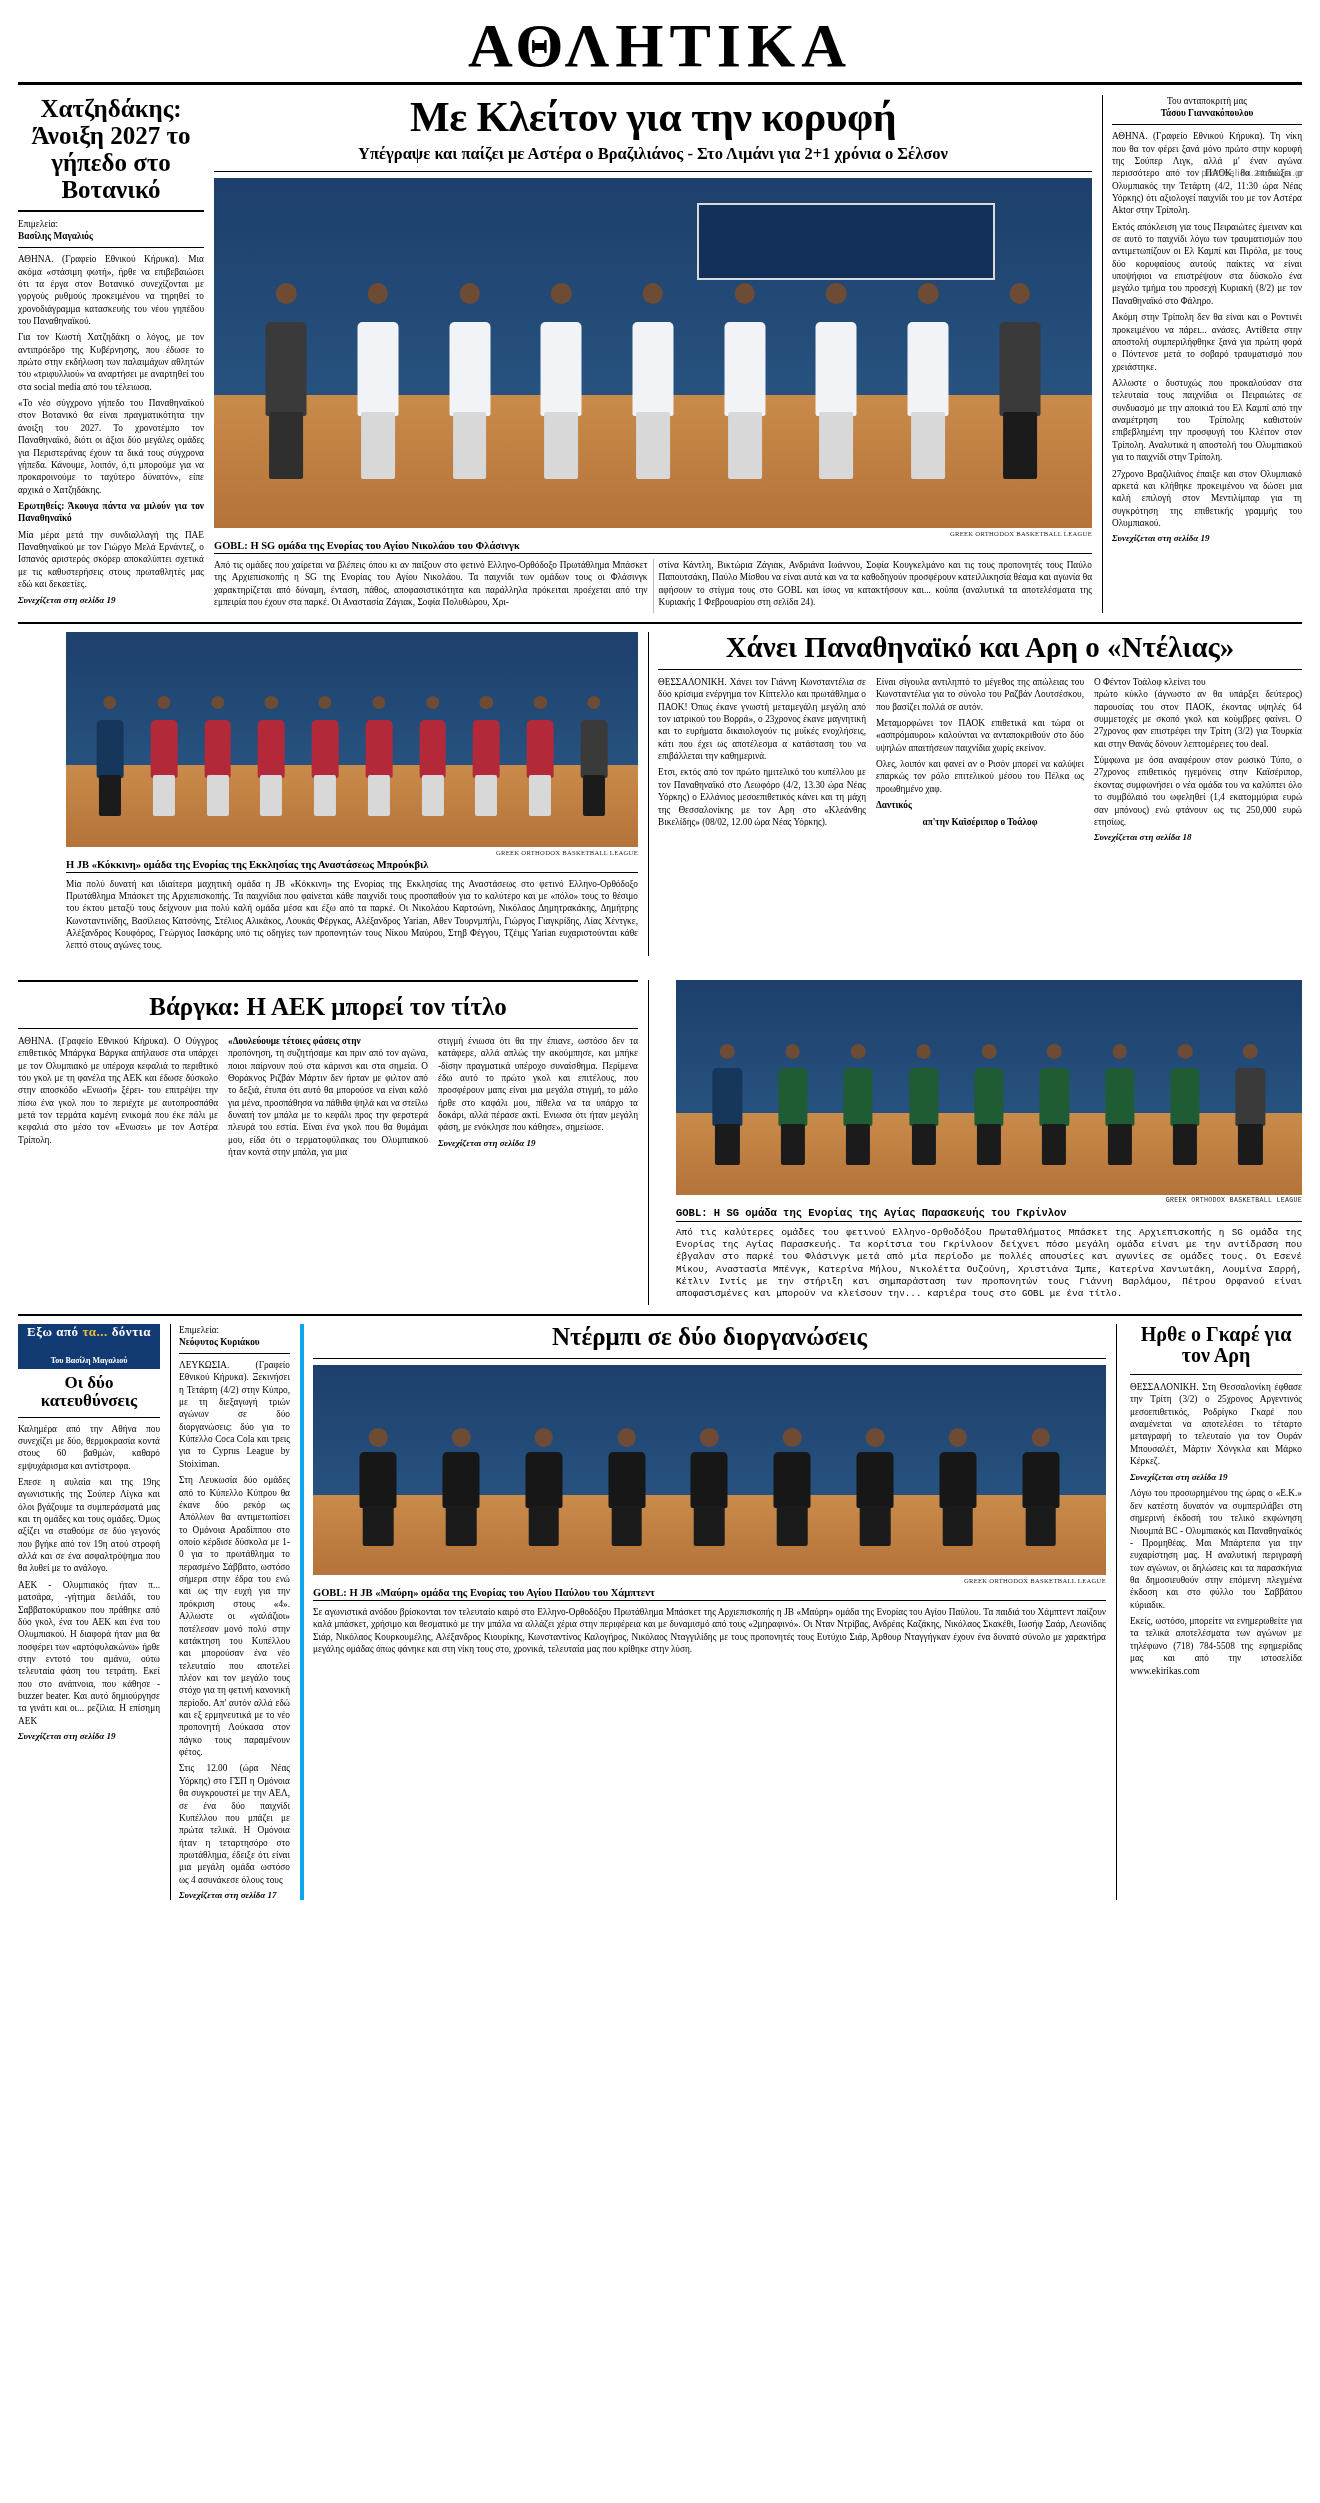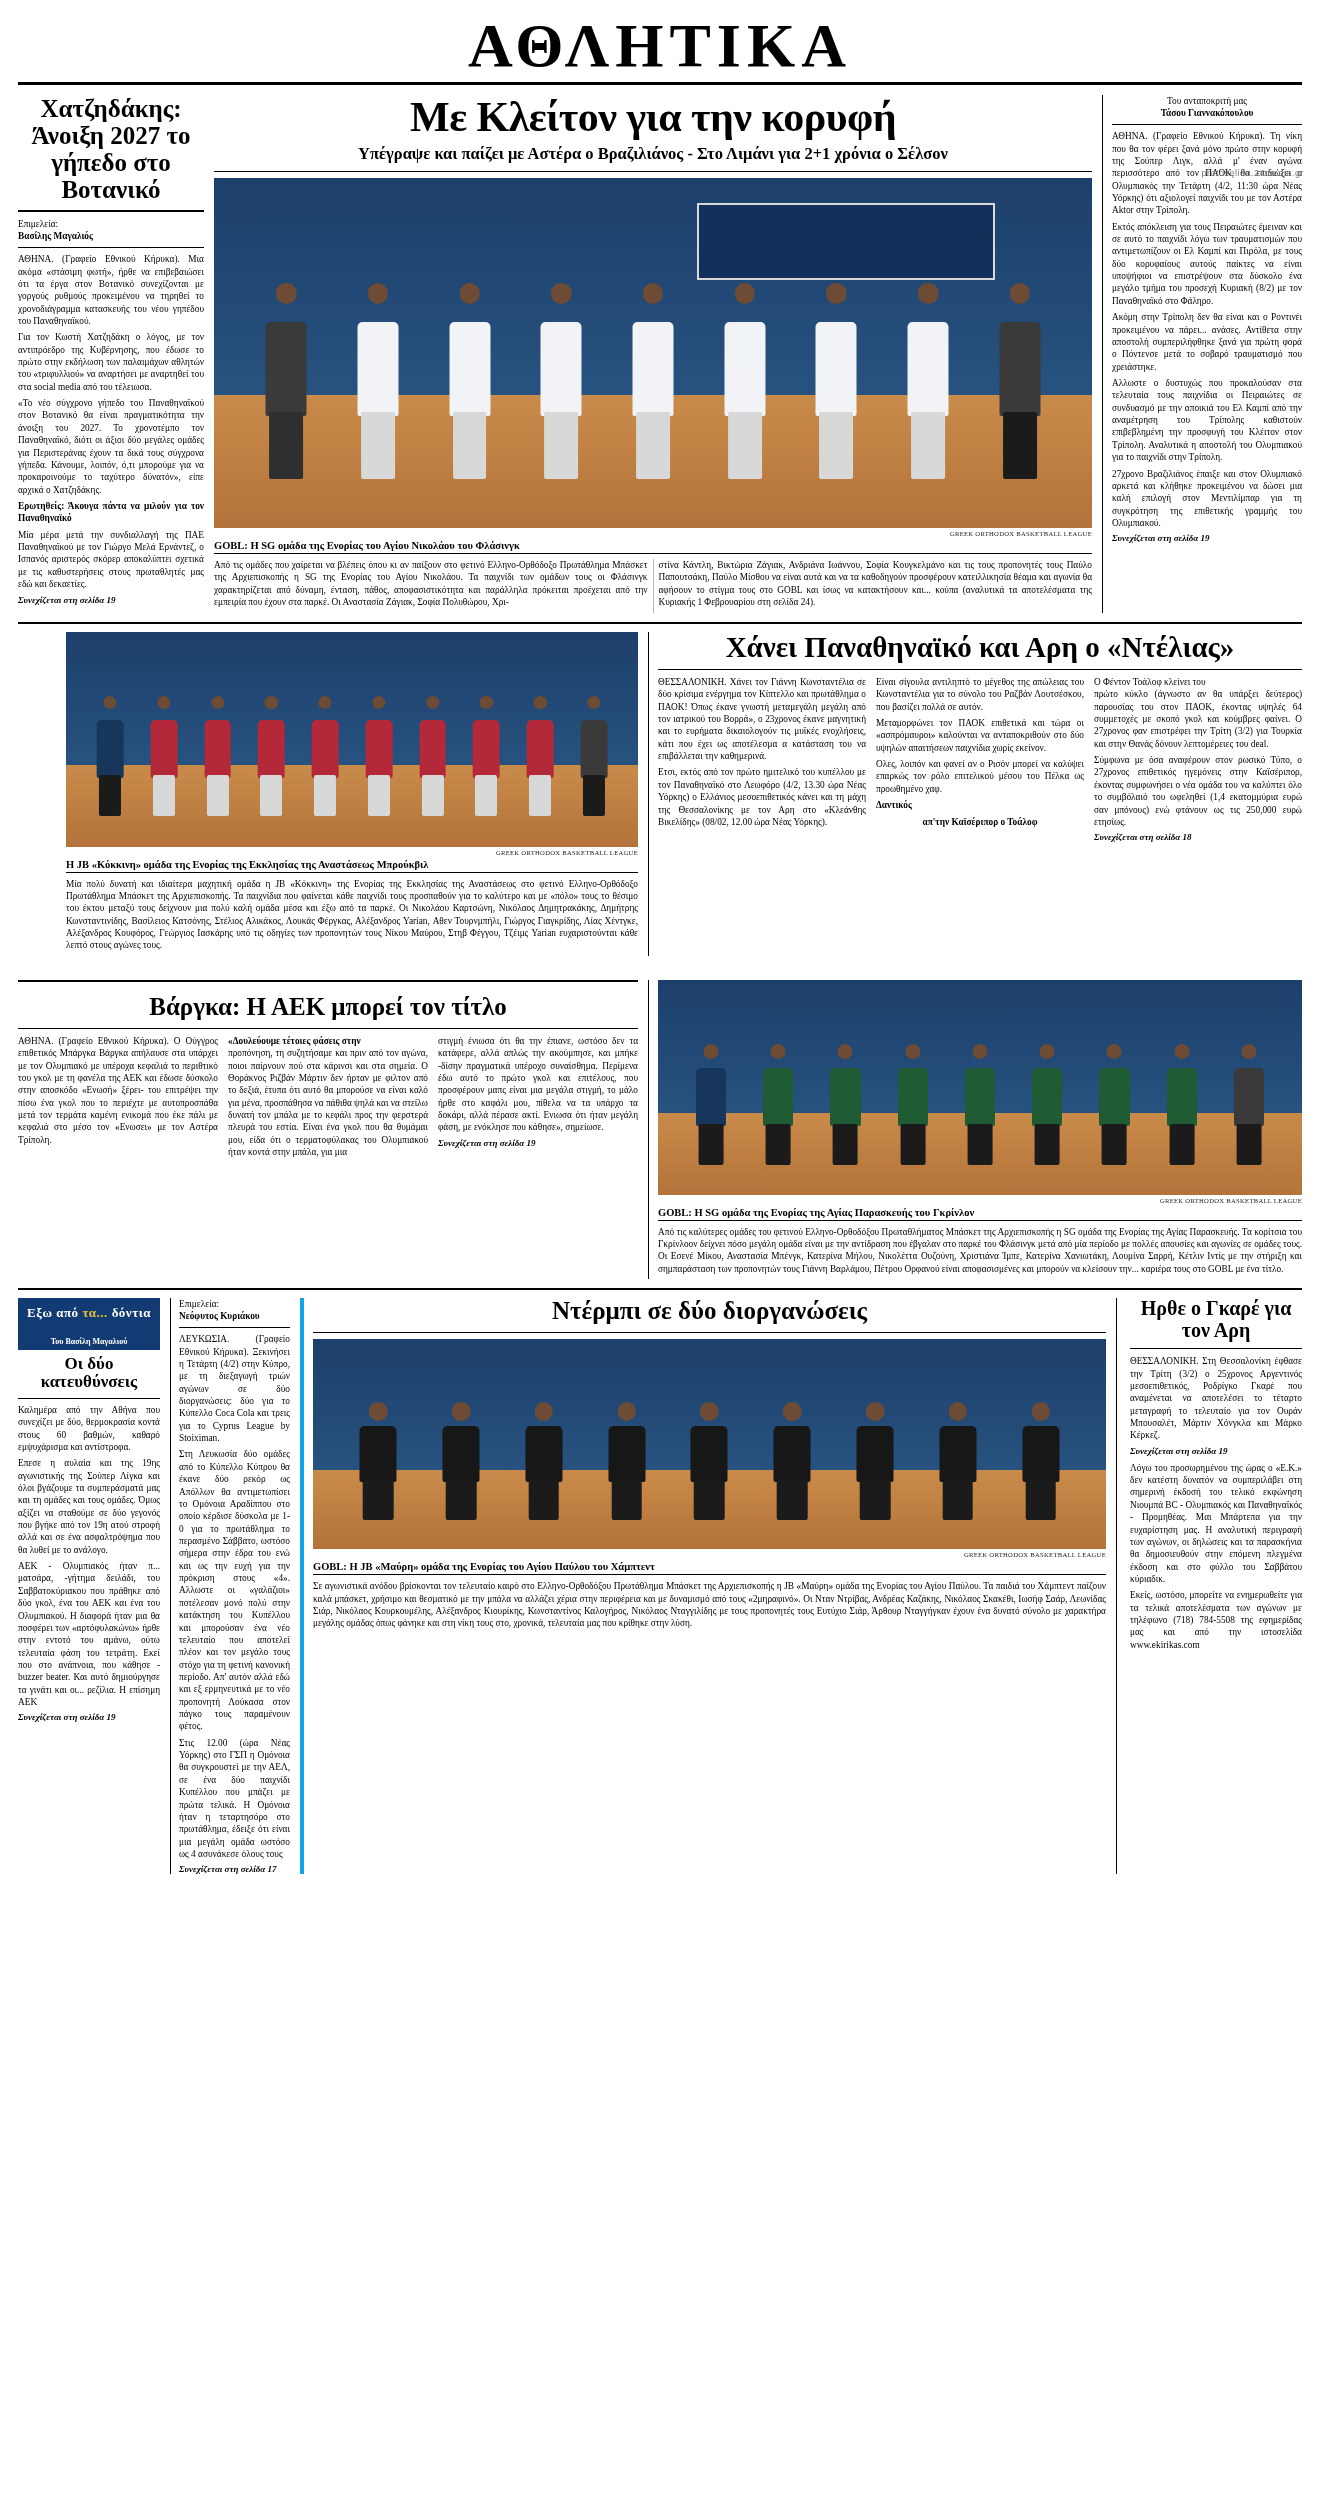--- a/index.html
+++ b/index.html
@@ -128,36 +128,36 @@
 
   .two-col { column-count: 2; column-gap: 11px; column-rule: 1px solid #bbb; }
   .three-col { column-count: 3; column-gap: 10px; }
 
   .sec2 { display: flex; gap: 10px; }
   .sec2-left { width: 620px; padding-left: 48px; }
   .sec2-right { flex: 1; padding-left: 9px; border-left: 1px solid #000; }
 
   .sec3 { display: flex; gap: 10px; margin-top: 24px; }
   .sec3-left { width: 620px; }
-  .sec3-right { flex: 1; padding-left: 9px; border-left: 1px solid #000; }
+  .sec3-right { flex: 1; padding-left: 27px; border-left: 1px solid #000; font-family: Liberation Mono, monospace; }
 
   .hl-2 { font-size: 29px; font-weight: bold; text-align: center; line-height: 1.05; margin-bottom: 7px; }
   .hl-3 { font-size: 25px; font-weight: bold; text-align: center; line-height: 1.05; margin: 6px 0 8px 0; }
   .hl-small { font-size: 20px; font-weight: bold; text-align: center; line-height: 1.08; }
 
   
   .bottom { display: flex; gap: 10px; margin-top: 9px; border-top: 2px solid #000; padding-top: 8px; }
   .bcol1 { width: 142px; }
   .bcol2 { width: 120px; padding-left: 8px; border-left: 1px solid #000; }
   .bcol3 { flex: 1; padding-left: 9px; border-left: 4px solid #0ea5e9; }
   .bcol4 { width: 186px; padding-left: 13px; border-left: 1px solid #000; }
 
   .flag-box {
     background: #123a73; color: #fff; text-align: center;
-    padding: 7px 4px 4px 4px; margin-bottom: 5px;
+    padding: 0 4px 4px 4px; margin-bottom: 5px;
   }
   .flag-box .t1 { font-size: 13px; font-weight: bold; letter-spacing: 0.5px; }
   .flag-box .t1 .dots { color: #e8c13a; }
   .flag-box .t2 { font-size: 8px; font-weight: bold; margin-top: 16px; }
   .small-hl { font-size: 17px; font-weight: bold; text-align: center; line-height: 1.08; margin: 5px 0 6px 0; }
 
   .watermark {
     position: absolute; top: 168px; right: 16px;
     font-size: 9px; color: #7a7a7a; letter-spacing: 0.5px;
     font-family: "Liberation Sans", sans-serif;

